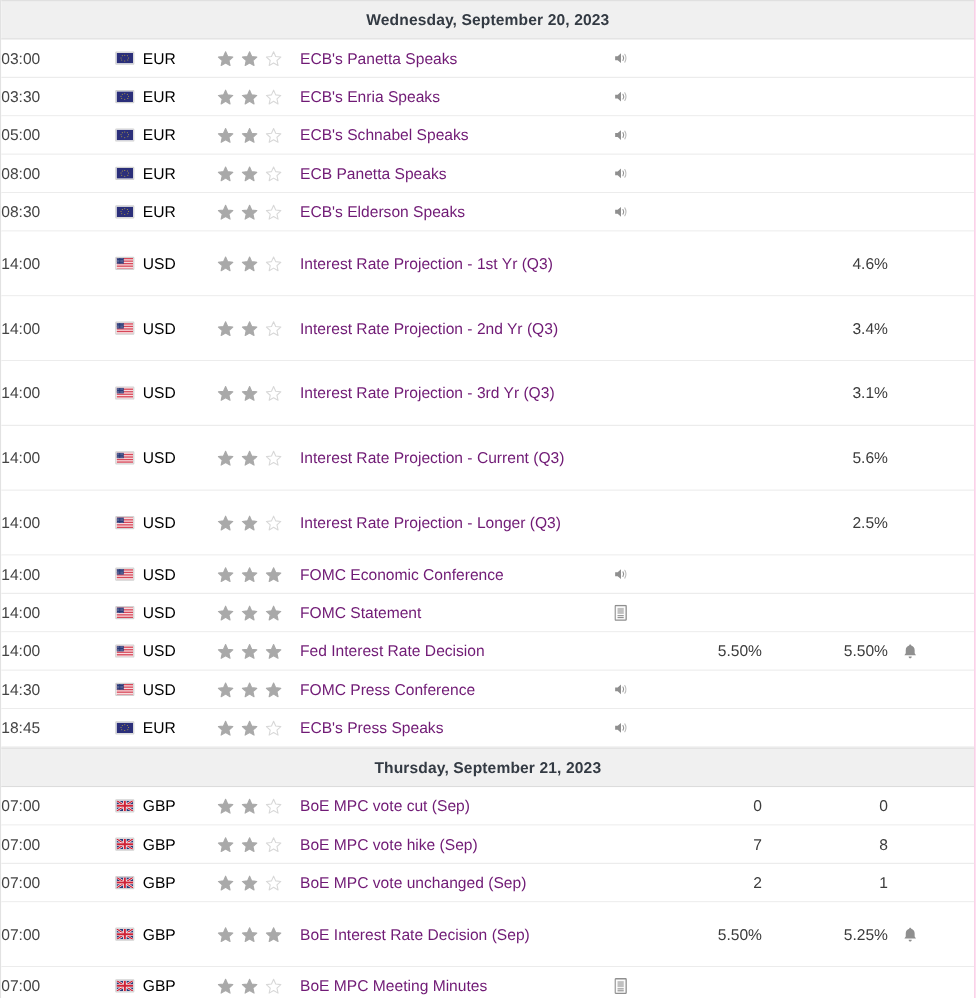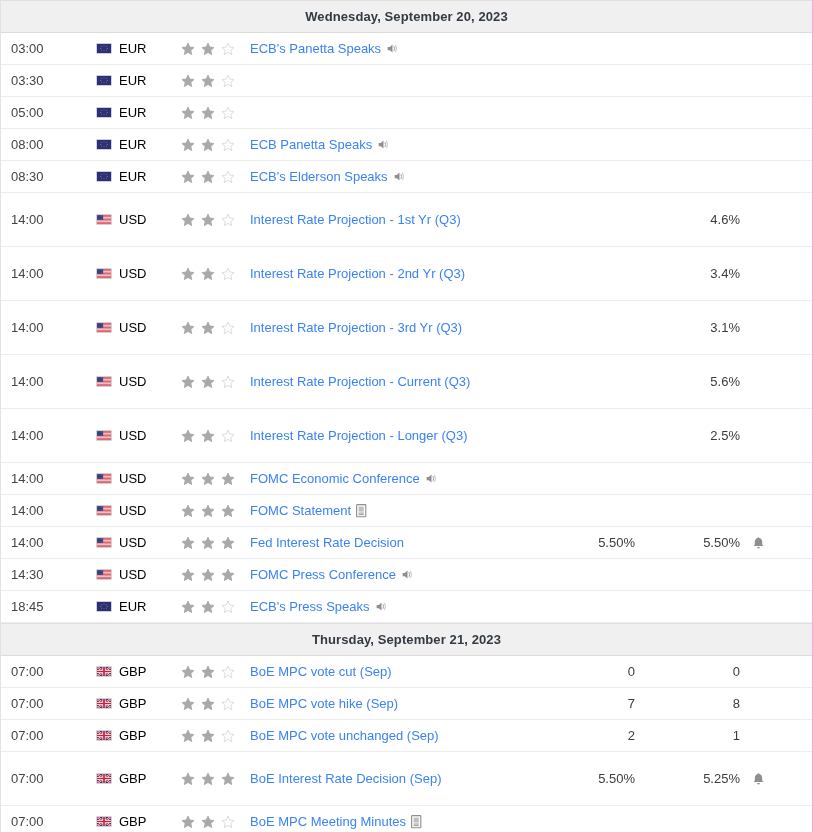--- a/index.html
+++ b/index.html
@@ -34,21 +34,20 @@
     display:flex;
     align-items:center;
     border-bottom:1px solid #ececec;
     min-height:32px;
     box-sizing:border-box;
     background:#fff;
   }
   .row.two-line{min-height:54px;}
   .c-time{
     width:95px;
-    padding-left:10px;
     box-sizing:border-box;
     font-size:13px;
     color:#444;
     flex:none;
   }
   .c-cur{
     width:80px;
     flex:none;
     display:flex;
     align-items:center;
@@ -62,28 +61,29 @@
     display:flex;
     align-items:center;
     gap:6px;
     padding-left:5px;
     box-sizing:border-box;
   }
   .c-event{
     width:280px;
     flex:none;
     font-size:13px;
-    color:#3b82f6;
+    color:#701a75;
     line-height:19px;
     padding-right:6px;
     box-sizing:border-box;
     display:flex;
     align-items:center;
     flex-wrap:wrap;
     gap:5px;
+    justify-content:space-between;
   }
   .c-event .txt{display:inline-block;}
   .c-actual{
     width:105px;
     flex:none;
     text-align:right;
     font-size:13px;
     color:#3c3c3c;
   }
   .c-forecast{
@@ -208,20 +208,30 @@
           <svg width="14" height="14" viewBox="0 0 20 20">
             <path d="M10 1.6 L12.5 7.2 L18.6 7.9 L14 12 L15.3 18 L10 14.9 L4.7 18 L6 12 L1.4 7.9 L7.5 7.2 Z" fill="#a9a9a9" stroke="#a9a9a9" stroke-width="1.3" stroke-linejoin="round"></path>
           </svg>
         </span>
         <span class="star">
           <svg width="14" height="14" viewBox="0 0 20 20">
             <path d="M10 1.6 L12.5 7.2 L18.6 7.9 L14 12 L15.3 18 L10 14.9 L4.7 18 L6 12 L1.4 7.9 L7.5 7.2 Z" fill="none" stroke="#d8d8d8" stroke-width="1.3" stroke-linejoin="round"></path>
           </svg>
         </span>
       </div>
+      <div class="c-event">
+        <span class="txt">ECB's Enria Speaks</span>
+        <span class="ico">
+          <svg width="13" height="13" viewBox="0 0 16 16">
+            <path d="M2 6 L2 10 L4.6 10 L8 13 L8 3 L4.6 6 Z" fill="#8f8f8f"></path>
+            <path d="M10 5.6 Q11.6 8 10 10.4" stroke="#8f8f8f" stroke-width="1.1" fill="none" stroke-linecap="round"></path>
+            <path d="M11.9 4 Q14.3 8 11.9 12" stroke="#b9b9b9" stroke-width="1.1" fill="none" stroke-linecap="round"></path>
+          </svg>
+        </span>
+      </div>
       <div class="c-actual"></div>
       <div class="c-forecast"></div>
       <div class="c-bell"></div>
     </div>
     <div class="row">
       <div class="c-time">05:00</div>
       <div class="c-cur">
         <span class="flag">
           <svg viewBox="0 0 16 11" preserveAspectRatio="none">
             <rect width="16" height="11" fill="#2b2f7a"></rect>
@@ -246,20 +256,30 @@
           </svg>
         </span>
         <span class="star">
           <svg width="14" height="14" viewBox="0 0 20 20">
             <path d="M10 1.6 L12.5 7.2 L18.6 7.9 L14 12 L15.3 18 L10 14.9 L4.7 18 L6 12 L1.4 7.9 L7.5 7.2 Z" fill="#a9a9a9" stroke="#a9a9a9" stroke-width="1.3" stroke-linejoin="round"></path>
           </svg>
         </span>
         <span class="star">
           <svg width="14" height="14" viewBox="0 0 20 20">
             <path d="M10 1.6 L12.5 7.2 L18.6 7.9 L14 12 L15.3 18 L10 14.9 L4.7 18 L6 12 L1.4 7.9 L7.5 7.2 Z" fill="none" stroke="#d8d8d8" stroke-width="1.3" stroke-linejoin="round"></path>
+          </svg>
+        </span>
+      </div>
+      <div class="c-event">
+        <span class="txt">ECB's Schnabel Speaks</span>
+        <span class="ico">
+          <svg width="13" height="13" viewBox="0 0 16 16">
+            <path d="M2 6 L2 10 L4.6 10 L8 13 L8 3 L4.6 6 Z" fill="#8f8f8f"></path>
+            <path d="M10 5.6 Q11.6 8 10 10.4" stroke="#8f8f8f" stroke-width="1.1" fill="none" stroke-linecap="round"></path>
+            <path d="M11.9 4 Q14.3 8 11.9 12" stroke="#b9b9b9" stroke-width="1.1" fill="none" stroke-linecap="round"></path>
           </svg>
         </span>
       </div>
       <div class="c-actual"></div>
       <div class="c-forecast"></div>
       <div class="c-bell"></div>
     </div>
     <div class="row">
       <div class="c-time">08:00</div>
       <div class="c-cur">

